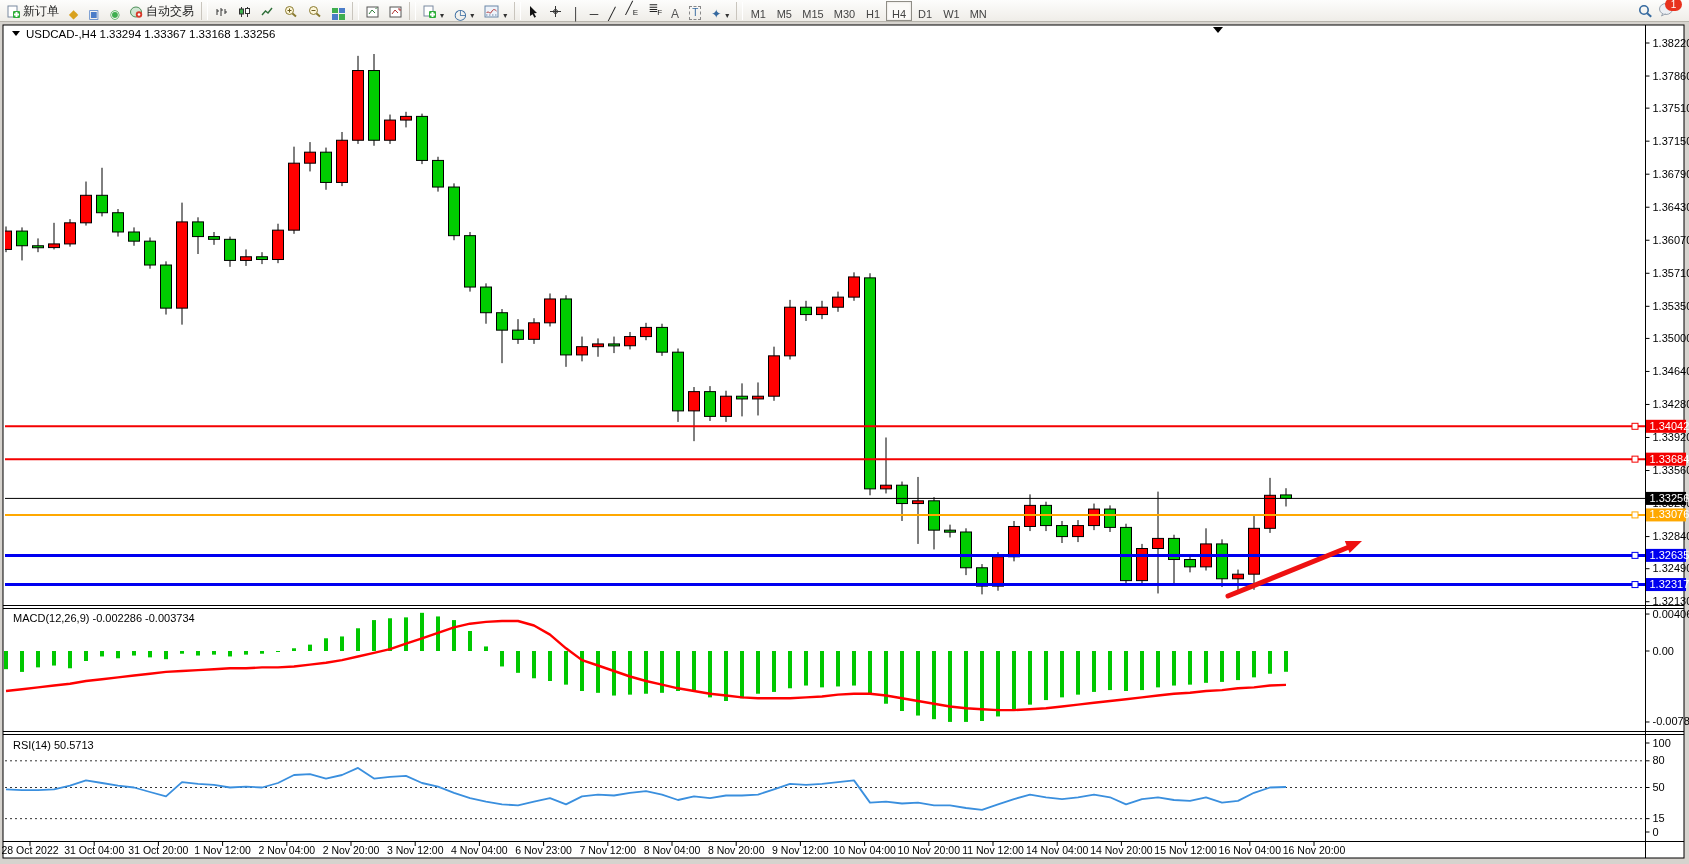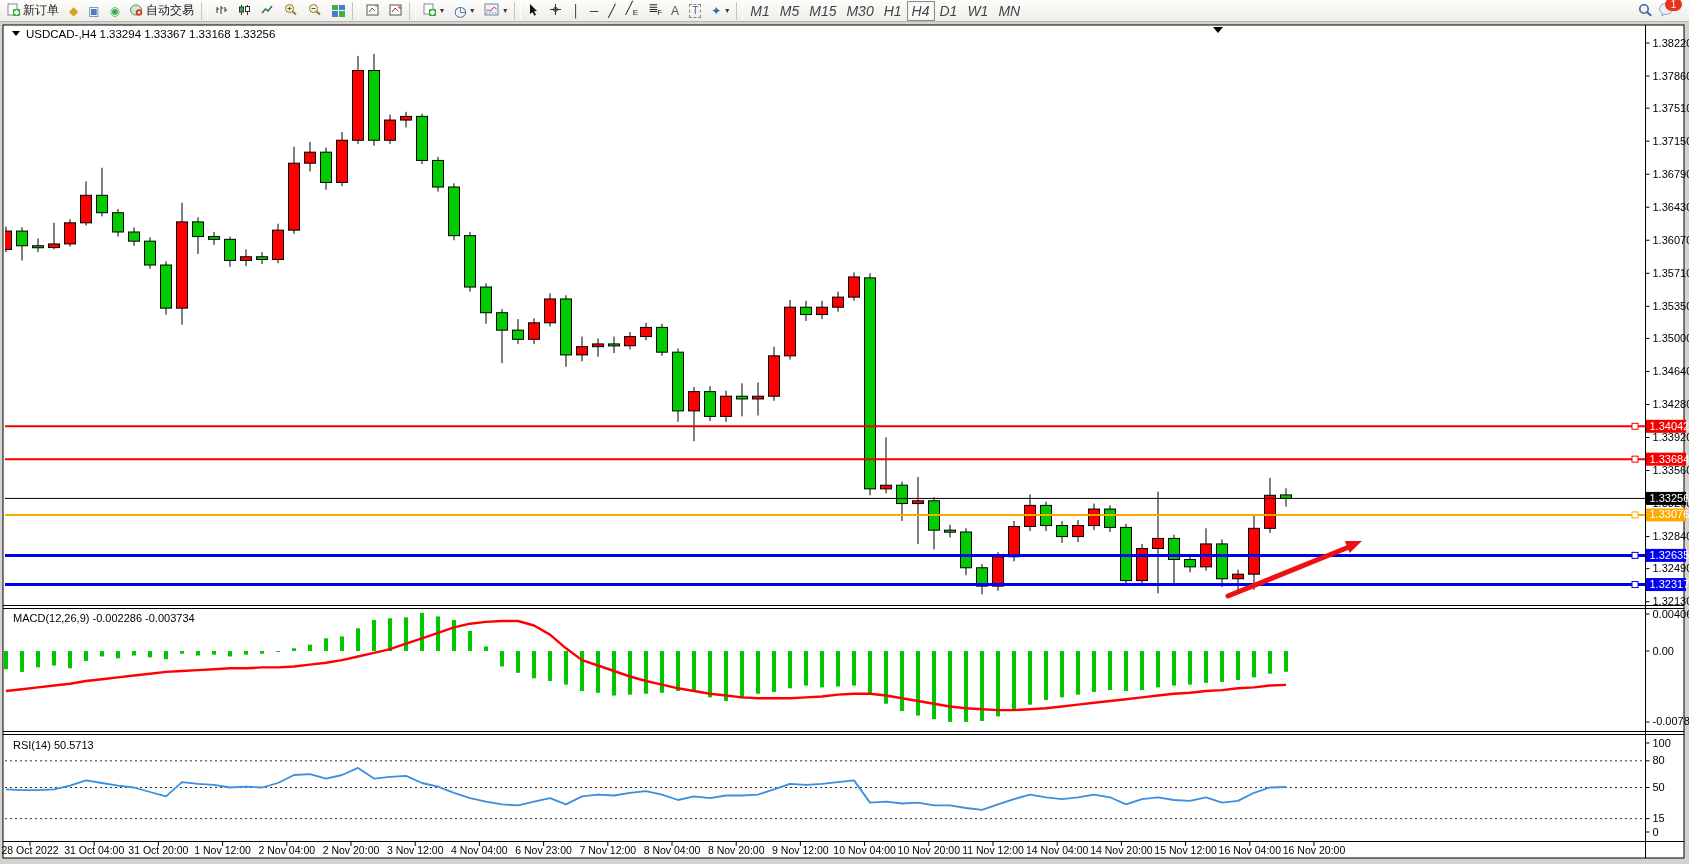--- a/index.html
+++ b/index.html
@@ -1,26 +1,26 @@
 <!DOCTYPE html>
 <html><head>
 <meta charset="utf-8">
 <style>
   html,body{margin:0;padding:0;width:1689px;height:864px;overflow:hidden;
     background:#d6d3ce;font-family:"Liberation Sans","DejaVu Sans",sans-serif;}
   
   .toolbar{position:absolute;left:0;top:0;width:1689px;height:22px;z-index:5;
     background:linear-gradient(#fdfdfc,#efede8);border-bottom:1px solid #b8b5ad;
     display:flex;align-items:center;padding-left:2px;box-sizing:border-box;font-size:12px;color:#222;}
-  .tbtn{display:flex;align-items:center;gap:3px;height:20px;padding:0 4px;border:1px solid transparent;
+  .tbtn{display:flex;align-items:flex-end;gap:3px;height:20px;padding:0 4px;border:1px solid transparent;
     background:transparent;cursor:default;white-space:nowrap;font-size:12px;color:#222;
     font-family:"Liberation Sans","DejaVu Sans",sans-serif;}
   .tbtn .glyph{font-size:12px;line-height:12px;}
   .tsep{width:5px;height:18px;margin:0 2px;border-left:1px solid #c9c5bd;border-right:1px solid #ffffff;}
-  .tf{min-width:26px;justify-content:center;color:#444;font-size:14px;font-style:italic;}
+  .tf{min-width:26px;justify-content:center;color:#444;font-size:11px;}
   .tf.active{border:1px solid #8f8d86;background:#fbfaf8;box-shadow:inset 0 0 2px #d8d5cf;}
   .drop{font-size:8px;color:#333;margin-left:1px;}
   .spacer{flex:1;}
   .badge-wrap{position:relative;margin-right:14px;}
   .badge{position:absolute;top:-4px;right:-7px;background:#e8321e;color:#fff;border-radius:8px;
     min-width:13px;height:13px;font-size:10px;line-height:13px;text-align:center;padding:0 2px;}
   .minigrid{width:13px;height:12px;display:grid;grid-template-columns:6px 6px;grid-template-rows:5px 6px;gap:1px;}
   .minigrid i{display:block;}
   
   #chart-root{position:absolute;left:0;top:0;width:1689px;height:864px;z-index:1;}

